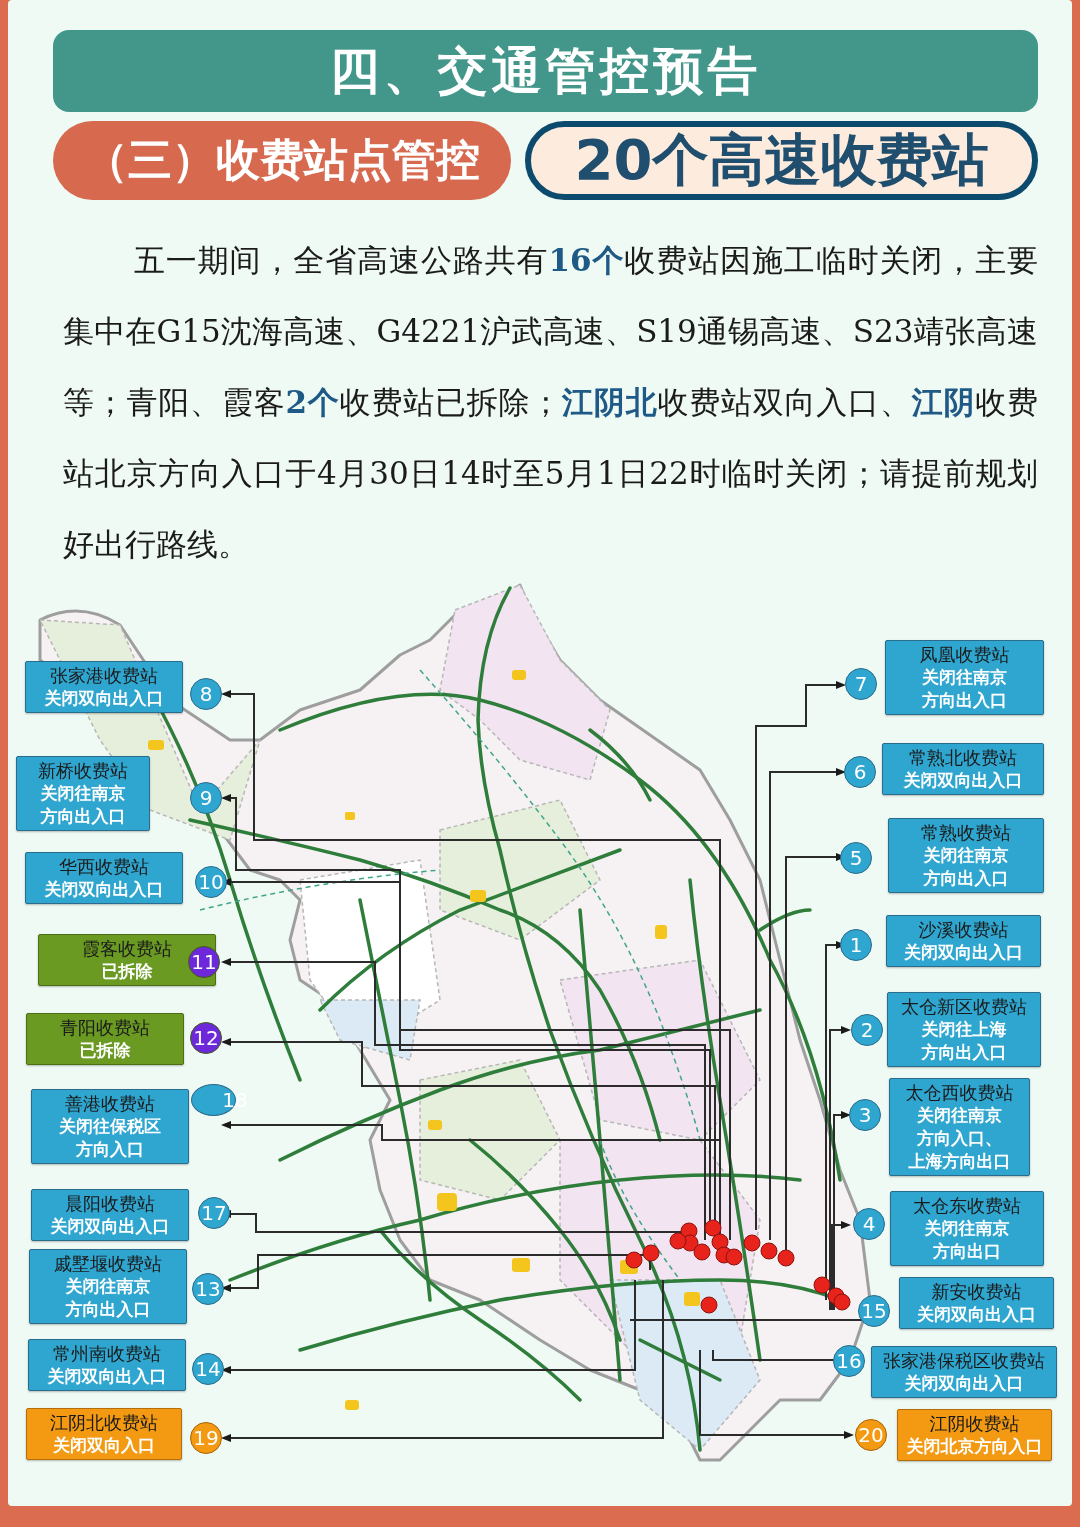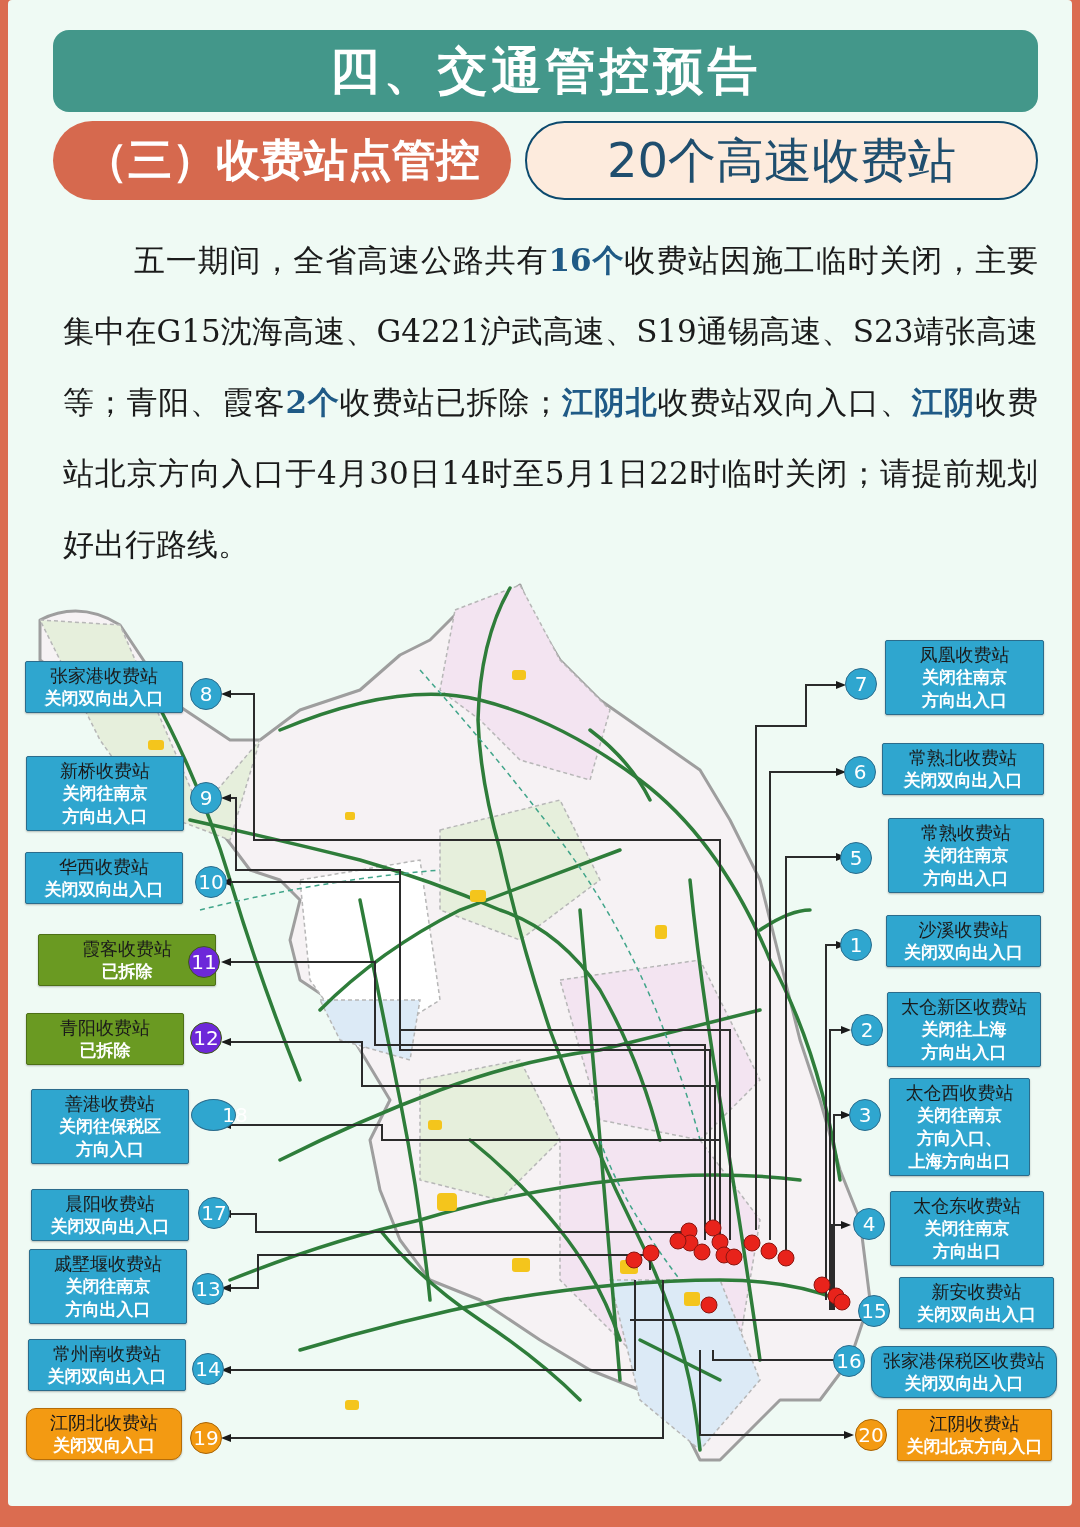--- a/index.html
+++ b/index.html
@@ -21,22 +21,22 @@
     display: flex; align-items: center; justify-content: center;
   }
   .sub-left {
     position: absolute; left: 45px; top: 121px; width: 458px; height: 79px;
     background: #d6694e; border-radius: 40px;
     color: #fff; font-size: 44px; font-weight: bold;
     display: flex; align-items: center; justify-content: center;
   }
   .sub-right {
     position: absolute; left: 517px; top: 121px; width: 513px; height: 79px;
-    background: #fdebdd; border: 2px solid #0c4a6e; border-radius: 40px;
-    color: #1f4e6e; font-size: 48px; font-weight: normal;
+    background: #fdebdd; border: 6px solid #0c4a6e; border-radius: 40px;
+    color: #1f4e6e; font-size: 56px; font-weight: bold;
     display: flex; align-items: center; justify-content: center;
   }
   .para {
     position: absolute; left: 55px; top: 225px; width: 975px;
     font-family: "DejaVu Serif", "Liberation Serif", serif;
     font-size: 31px; line-height: 71px; color: #1b1b1b;
     text-align: justify;
   }
   .para .indent { display: inline-block; width: 70px; }
   .para .hl { color: #1f5a86; font-weight: bold; }
@@ -204,21 +204,21 @@
       <circle cx="842" cy="722" r="8"></circle>
     </g>
   </svg>
 
   <div class="station blue" style="left:25px; top:81px; width:158px;">
     <div class="name">张家港收费站</div>
     <div class="status">关闭双向出入口</div>
   </div>
   <div class="badge blue" style="left:190px; top:98px;">8</div>
 
-  <div class="station blue" style="left:26px; top:176px; width:158px;">
+  <div class="station blue" style="left:16px; top:176px; width:134px;">
     <div class="name">新桥收费站</div>
     <div class="status">关闭往南京</div>
     <div class="status">方向出入口</div>
   </div>
   <div class="badge blue" style="left:190px; top:202px;">9</div>
 
   <div class="station blue" style="left:25px; top:272px; width:158px;">
     <div class="name">华西收费站</div>
     <div class="status">关闭双向出入口</div>
   </div>
@@ -234,42 +234,42 @@
     <div class="name">青阳收费站</div>
     <div class="status">已拆除</div>
   </div>
   <div class="badge green" style="left:190px; top:442px;">12</div>
 
   <div class="station blue" style="left:31px; top:509px; width:158px;">
     <div class="name">善港收费站</div>
     <div class="status">关闭往保税区</div>
     <div class="status">方向入口</div>
   </div>
-  <div class="badge blue" style="left:191px; top:519px;padding-left:43px;">18</div>
+  <div class="badge blue" style="left:191px; top:504px;padding-left:43px;">18</div>
 
   <div class="station blue" style="left:31px; top:609px; width:158px;">
     <div class="name">晨阳收费站</div>
     <div class="status">关闭双向出入口</div>
   </div>
   <div class="badge blue" style="left:198px; top:617px;">17</div>
 
   <div class="station blue" style="left:29px; top:669px; width:158px;">
     <div class="name">戚墅堰收费站</div>
     <div class="status">关闭往南京</div>
     <div class="status">方向出入口</div>
   </div>
   <div class="badge blue" style="left:192px; top:693px;">13</div>
 
   <div class="station blue" style="left:28px; top:759px; width:158px;">
     <div class="name">常州南收费站</div>
     <div class="status">关闭双向出入口</div>
   </div>
   <div class="badge blue" style="left:192px; top:773px;">14</div>
 
-  <div class="station orange" style="left:26px; top:828px; width:156px;border-radius:10px;">
+  <div class="station orange" style="left:26px; top:828px; width:156px;">
     <div class="name">江阴北收费站</div>
     <div class="status">关闭双向入口</div>
   </div>
   <div class="badge orange" style="left:190px; top:842px;">19</div>
 
   <div class="badge blue" style="left:845px; top:88px;">7</div>
   <div class="station blue" style="left:885px; top:60px; width:159px;">
     <div class="name">凤凰收费站</div>
     <div class="status">关闭往南京</div>
     <div class="status">方向出入口</div>
@@ -316,21 +316,21 @@
     <div class="status">方向出口</div>
   </div>
 
   <div class="badge blue" style="left:858px; top:715px;">15</div>
   <div class="station blue" style="left:899px; top:697px; width:155px;">
     <div class="name">新安收费站</div>
     <div class="status">关闭双向出入口</div>
   </div>
 
   <div class="badge blue" style="left:833px; top:765px;">16</div>
-  <div class="station blue" style="left:871px; top:766px; width:186px;border-radius:13px;">
+  <div class="station blue" style="left:871px; top:766px; width:186px;">
     <div class="name">张家港保税区收费站</div>
     <div class="status">关闭双向出入口</div>
   </div>
 
   <div class="badge orange" style="left:855px; top:839px;">20</div>
   <div class="station orange" style="left:897px; top:829px; width:155px;">
     <div class="name">江阴收费站</div>
     <div class="status">关闭北京方向入口</div>
   </div>
 </div>

